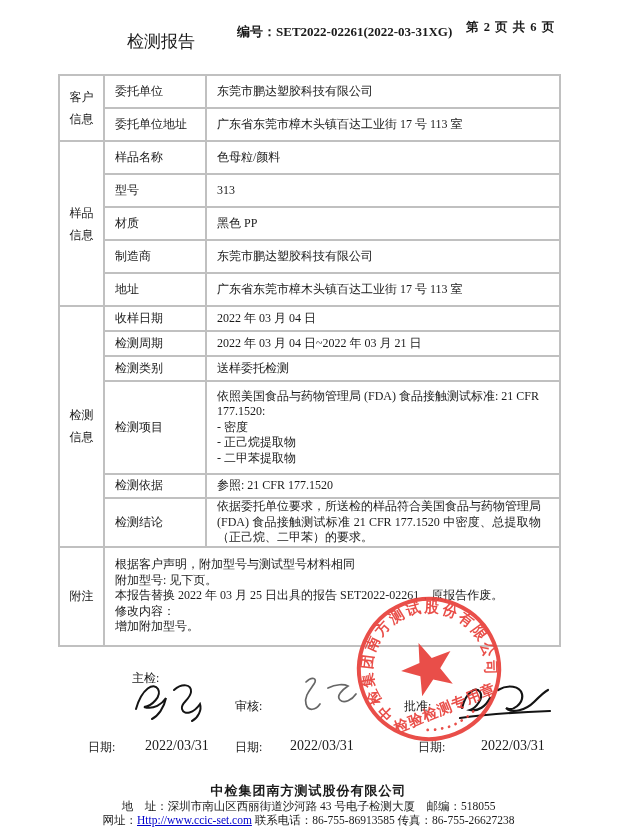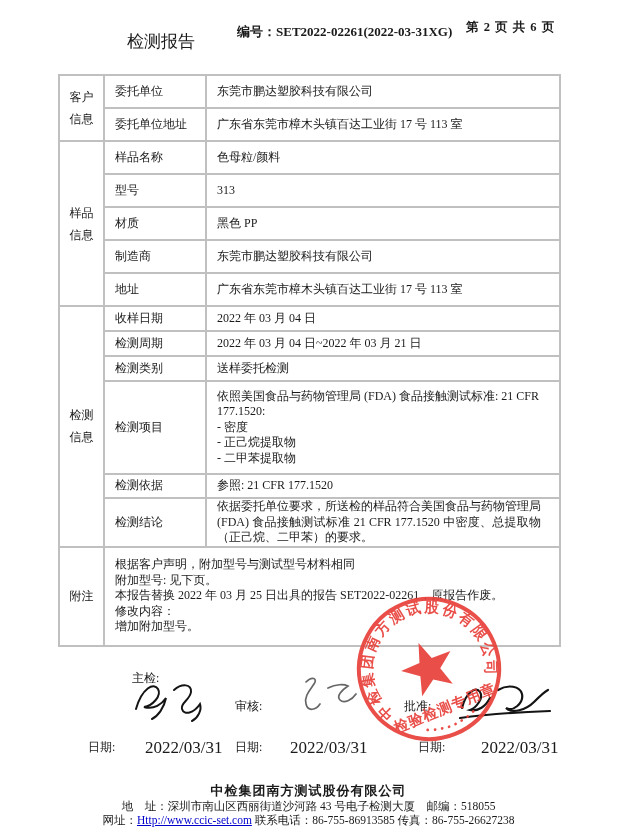--- a/index.html
+++ b/index.html
@@ -20,21 +20,21 @@
     padding:0 18px 0 10px;line-height:15.5px;
   }
   td.gcell{text-align:center;padding:0;line-height:22px;font-size:12px;}
   td.vcell{}
   .ml{line-height:18.6px;}
   .note-cell{vertical-align:top;padding-top:4px;line-height:19.3px;}
   .concl{text-align:justify;line-height:15.3px;}
   
   .sig-label{font-size:12px;}
   .date-label{font-size:12px;}
-  .date-val{font-size:17px;}
+  .date-val{font-size:14px;}
   
   .ft{width:617px;text-align:center;}
   .ft-company{top:782px;font-size:13px;font-weight:bold;letter-spacing:1px;}
   .ft-addr{top:799px;font-size:11.5px;}
   .ft-web{top:813px;font-size:11.5px;}
   .ft-web a{color:#0000cc;}
   svg{display:block;}
 </style>
 </head>
 <body>

